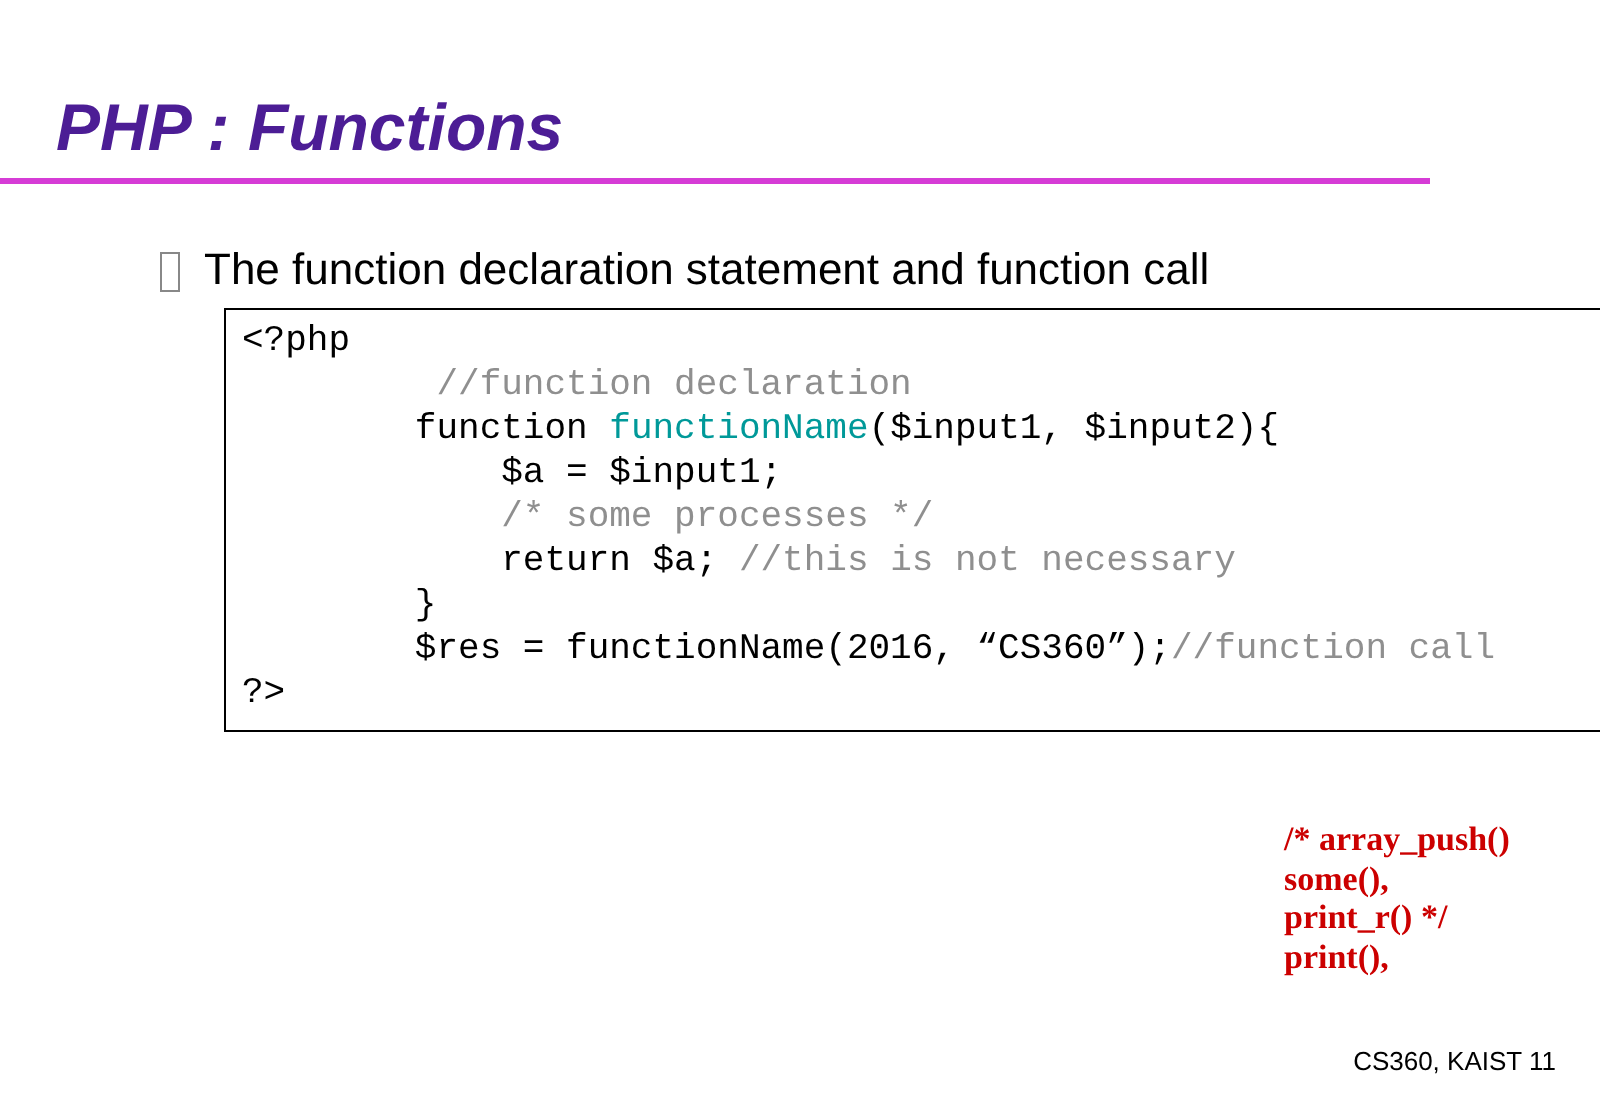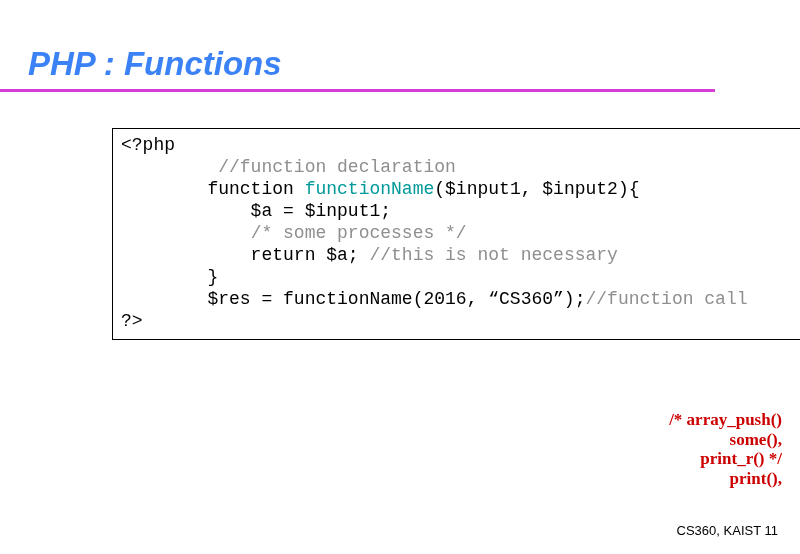--- a/index.html
+++ b/index.html
@@ -8,21 +8,21 @@
     height: 554px;
     background: #ffffff;
     font-family: Arial, Helvetica, sans-serif;
     position: relative;
     overflow: hidden;
   }
   .title {
     font-size: 33px;
     font-weight: bold;
     font-style: italic;
-    color: #3b82f6;
+    color: #4c1d95;
     padding: 45px 0 6px 28px;
   }
   .hr {
     height: 3px;
     background: #d63cd6;
     width: 715px;
   }
   .content {
     padding: 30px 40px 0 80px;
   }
@@ -66,40 +66,44 @@
     margin-top: 8px;
   }
   .side-note {
     position: absolute;
     right: 18px;
     top: 410px;
     color: #cc0000;
     font-family: "Times New Roman", Times, serif;
     font-weight: bold;
     font-size: 17px;
-    text-align: right;
+    text-align: left;
     line-height: 1.15;
     width: 140px;
   }
   .footer {
     position: absolute;
     right: 22px;
     bottom: 16px;
     font-size: 13px;
     color: #000;
   }
 </style>
 </head>
 <body>
 
 <div class="title">PHP : Functions</div>
 <div class="hr"></div>
 
 <div class="content">
 
+  <div class="bullet-row">
+    <div class="bullet"></div>
+    <div class="bullet-text">The function declaration statement and function call</div>
+  </div>
 
   <div class="code-box"><span class="c-black">&lt;?php</span>
 <span class="c-black">         </span><span class="c-gray">//function declaration</span>
 <span class="c-black">        function </span><span class="c-teal">functionName</span><span class="c-black">($input1, $input2){</span>
 <span class="c-black">            $a = $input1;</span>
 <span class="c-black">            </span><span class="c-gray">/* some processes */</span>
 <span class="c-black">            return $a; </span><span class="c-gray">//this is not necessary</span>
 <span class="c-black">        }</span>
 <span class="c-black">        $res = functionName(2016, “CS360”);</span><span class="c-gray">//function call</span>
 <span class="c-black">?&gt;</span></div>

